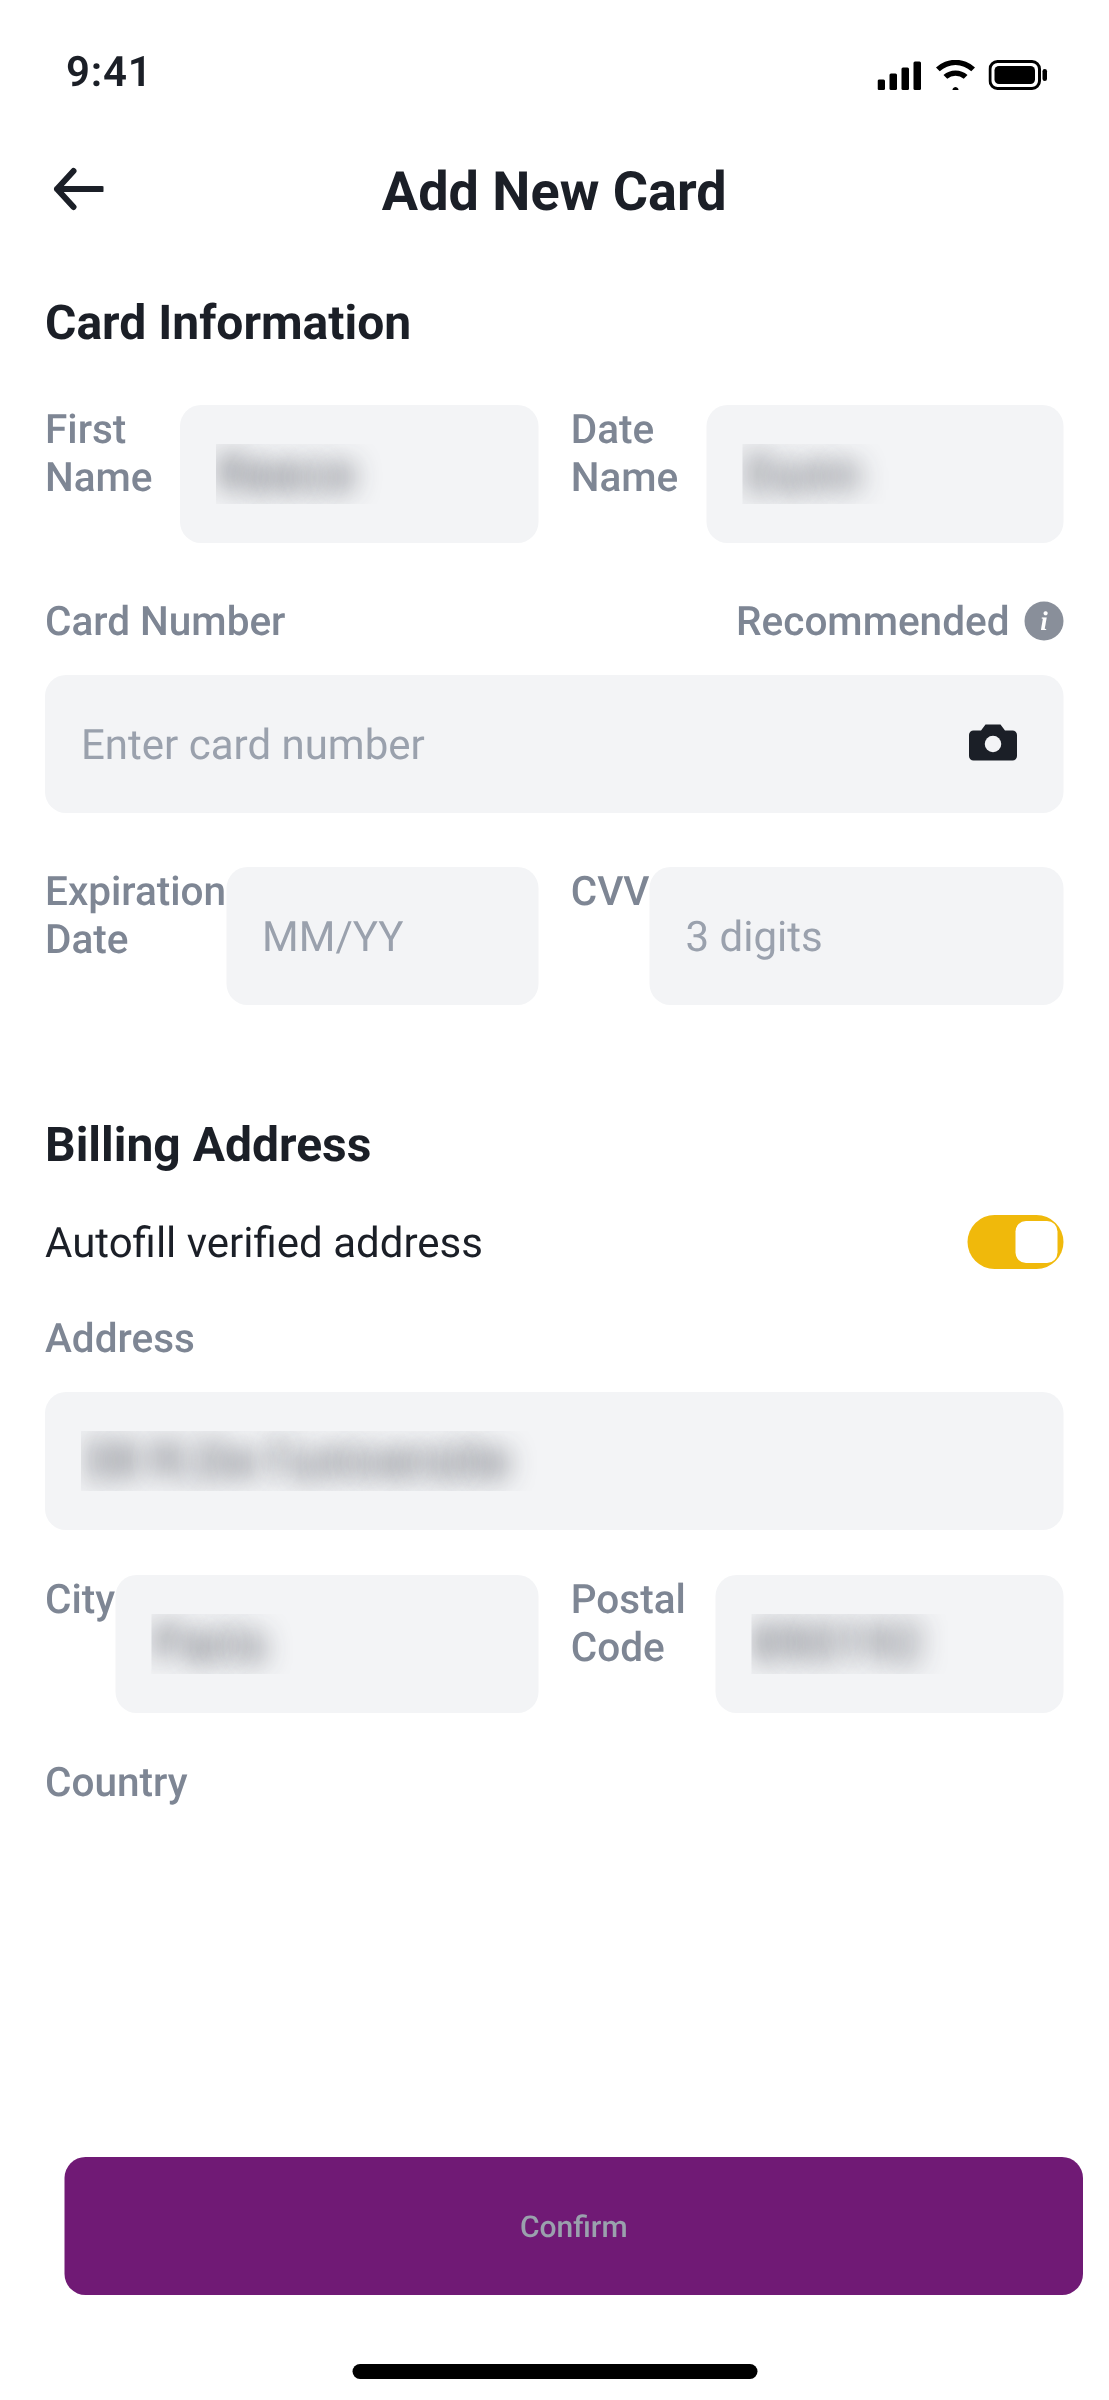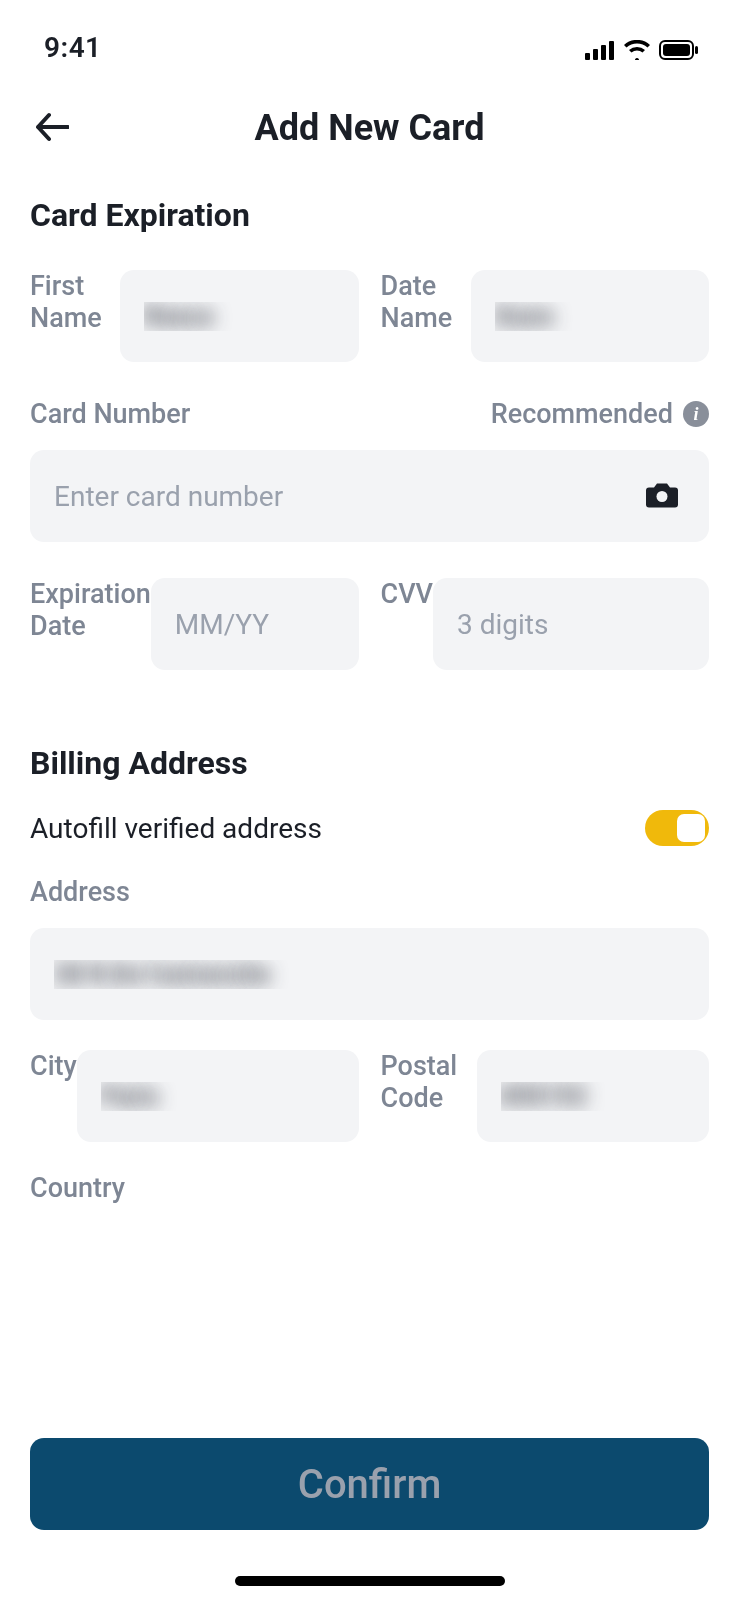--- a/index.html
+++ b/index.html
@@ -53,38 +53,38 @@
     background:#f3f4f6;
     border:none;
     border-radius: 14px;
     height: 92px;
     padding: 0 24px;
     font-size: 28px;
     color:#1b1f27;
     width:100%;
   }
   .input::placeholder { color:#9aa1ad; font-weight:400; }
-  .input.blur { color: transparent; text-shadow: 0 0 18px rgba(40,44,55,0.85); font-weight:700; font-size:25px; }
+  .input.blur { color: transparent; text-shadow: 0 0 18px rgba(40,44,55,0.85); font-weight:400; font-size:34px; }
 
   .card-number-wrap { position:relative; }
   .camera-btn {
     position:absolute; right:22px; top:50%; transform:translateY(-50%);
     background:none; border:none; cursor:pointer; padding:8px;
   }
 
   .autofill-row { display:flex; align-items:center; justify-content:space-between; margin-bottom: 30px; }
   .autofill-label { font-size: 28px; font-weight:400; color:#1b1f27; }
 
   .toggle { width:64px; height:36px; border-radius:18px; background:#f0b90b; position:relative; border:none; cursor:pointer; }
   .toggle::after { content:""; position:absolute; right:4px; top:4px; width:28px; height:28px; border-radius:7px; background:#fff; }
 
   .confirm-wrap { padding: 0 30px; position:absolute; bottom: 70px; left:0; right:0; }
   .confirm-btn {
     width:100%; height:92px; border-radius:14px; border:none;
-    background:#0c4a6e; color:#9aa1ad; font-size:40px; font-weight:500;
+    background:#701a75; color:#9aa1ad; font-size:20px; font-weight:500;margin-left:13px;
   }
 
   .home-indicator { position:absolute; bottom:14px; left:50%; transform:translateX(-50%); width:270px; height:10px; border-radius:5px; background:#000; }
 
   .section-gap { height: 38px; }
 </style>
 </head>
 <body>
 
 <div class="status-bar">
@@ -119,21 +119,21 @@
       <svg width="34" height="30" viewBox="0 0 34 30" fill="none">
           <path d="M14 3 L3 15 L14 27 M3 15 H33" stroke="#1b1f27" stroke-width="4" stroke-linecap="round" stroke-linejoin="round"></path>
         </svg>
     </span>
   </button>
   <h1 class="page-title">Add New Card</h1>
 </div>
 
 <div class="content">
 
-  <h2 class="section-title">Card Expiration</h2>
+  <h2 class="section-title">Card Information</h2>
 
   <div class="row">
     <div class="col">
       <label class="field-label">First Name</label>
       <input class="input blur" value="Reece" style="">
     </div>
     <div class="col">
       <label class="field-label">Date Name</label>
       <input class="input blur" value="Dunn" style="">
     </div>

